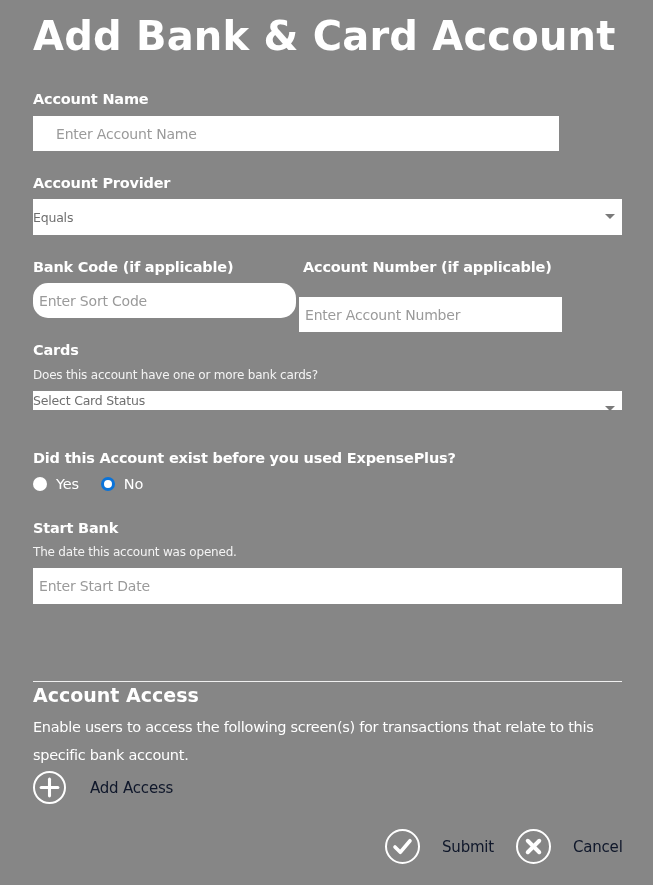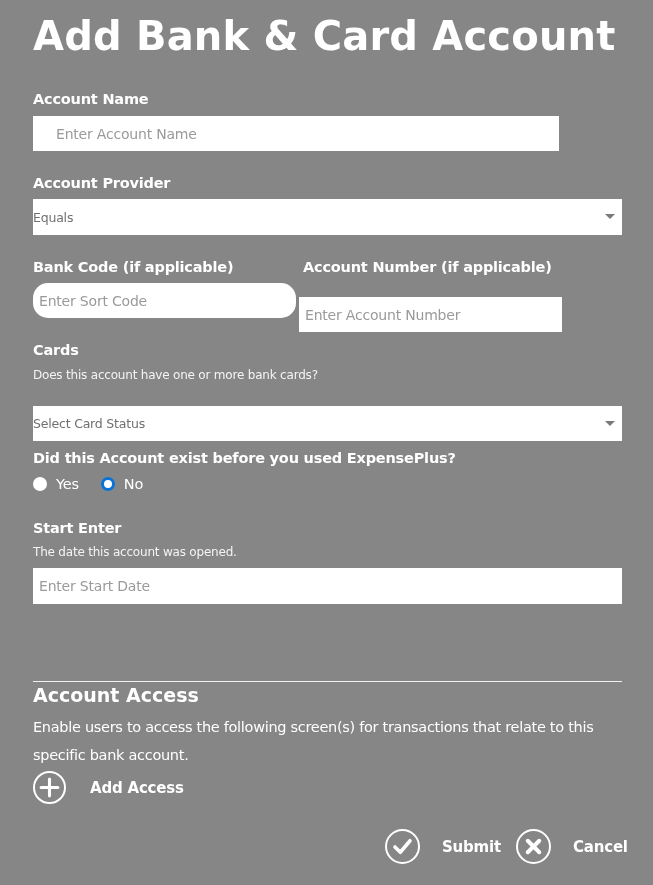--- a/index.html
+++ b/index.html
@@ -150,24 +150,23 @@
       position: relative;
       flex: 0 0 auto;
     }
     .circle-icon svg {
       position: absolute;
       left: 0; top: 0;
       width: 100%; height: 100%;
     }
     .btn-label {
       font-size: 15px;
-      color: #ffffff;
-      letter-spacing: -0.2px;
-      white-space: nowrap;
-      font-weight: bold;
+      color: #0f172a;
+      letter-spacing: -0.2px;
+      white-space: nowrap;
     }
   </style>
 </head>
 <body>
 
 <div>
 
   <div class="title">Add Bank &amp; Card Account</div>
 
   <div class="label" style="left:33px; top:91px;">Account Name</div>
@@ -180,34 +179,34 @@
   </div>
 
   <div class="label" style="left:33px; top:259px;">Bank Code (if applicable)</div>
   <input class="input" style="left: 33px; top: 283px; width: 263px; border-radius: 15px;" type="text" placeholder="Enter Sort Code">
 
   <div class="label" style="left:303px; top:259px;">Account Number (if applicable)</div>
   <input class="input" style="left: 299px; top: 283px; width: 263px; margin-top: 14px;" type="text" placeholder="Enter Account Number">
 
   <div class="label" style="left:33px; top:342px;">Cards</div>
   <div class="help" style="left:33px; top:368px;">Does this account have one or more bank cards?</div>
-  <div class="select" style="left:33px; top:406px; width:589px; height:35px;">
+  <div class="select" style="left:33px; top:391px; width:589px; height:19px;">
     <span>Select Card Status</span>
     <span class="arrow"></span>
   </div>
 
   <div class="label" style="left:33px; top:450px;">Did this Account exist before you used ExpensePlus?</div>
   <div class="radio-row">
     <span class="radio"></span>
     <span class="radio-label">Yes</span>
     <span class="radio checked"></span>
     <span class="radio-label">No</span>
   </div>
 
-  <div class="label" style="left:33px; top:520px;">Start Enter</div>
+  <div class="label" style="left:33px; top:520px;">Start Bank</div>
   <div class="help" style="left:33px; top:545px;">The date this account was opened.</div>
   <input class="input" style="left: 33px; top: 568px; width: 589px; height: 36px;" type="text" placeholder="Enter Start Date">
 
   <div class="section-title">Account Access</div>
   <div class="rule"></div>
   <div class="para">Enable users to access the following screen(s) for transactions that relate to this specific bank account.</div>
 
   <div class="icon-btn" style="left:33px; top:771px;">
     <span class="circle-icon">
       <svg viewBox="0 0 33 33">

